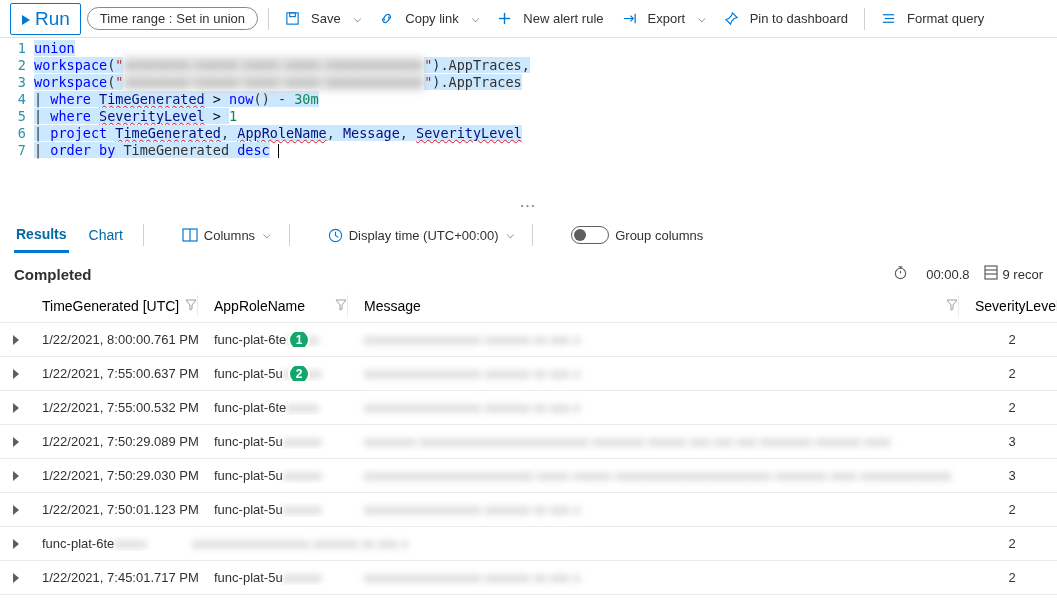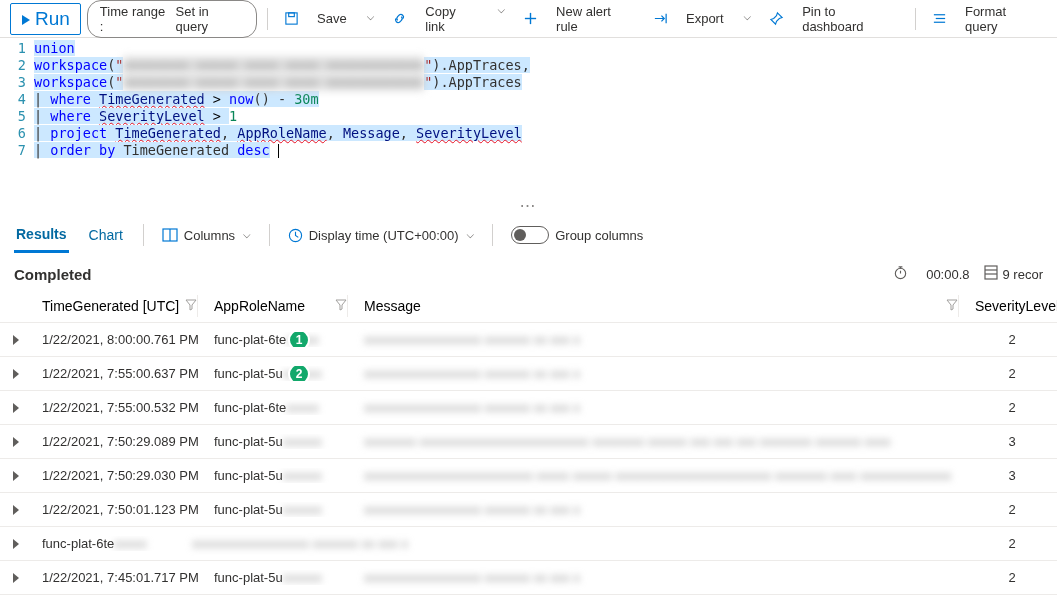--- a/index.html
+++ b/index.html
@@ -4,21 +4,21 @@
 <style>
   * { box-sizing: border-box; margin: 0; padding: 0; }
   body { font-family: "Segoe UI", Arial, sans-serif; font-size: 13px; color: #323130; background: #fff; width: 1057px; }
   
   
   .toolbar { display: flex; align-items: center; gap: 6px; padding: 4px 10px; border-bottom: 1px solid #e1dfdd; height: 38px; }
   .run-btn { display: flex; align-items: center; gap: 4px; background: #fff; border: 1px solid #0078d4; color: #0078d4; padding: 4px 10px; border-radius: 2px; font-size: 19px; cursor: pointer; }
   .run-btn svg { width: 10px; height: 10px; }
   .timerange { display: flex; align-items: center; gap: 4px; border: 1px solid #8a8886; border-radius: 14px; padding: 3px 12px; font-size: 13px; cursor: pointer; }
   .tb-divider { width: 1px; height: 22px; background: #d2d0ce; margin: 0 4px; }
-  .tb-item { display: flex; gap: 18px; padding: 4px 6px; color: #323130; font-size: 13px; cursor: pointer; }
+  .tb-item { display: flex; align-items: center; gap: 11px; padding: 4px 6px; color: #323130; font-size: 13px; cursor: pointer; }
   .tb-item .icon { color: #0078d4; display: flex; align-items: center; }
   .tb-item svg { width: 15px; height: 15px; }
   .chev { font-size: 10px; color: #605e5c; margin-left: 2px; }
   
   
   .editor { display: flex; font-family: Consolas, monospace; font-size: 13.5px; padding: 2px 0 10px 0; min-height: 150px; }
   .gutter { width: 34px; text-align: right; color: #2b91af; padding-right: 8px; line-height: 17px; user-select: none; }
   .code { flex: 1; line-height: 17px; white-space: pre; }
   .sel { background: #cce8ff; }
   .kw { color: #0000ff; }
@@ -30,21 +30,21 @@
   .wavy { text-decoration: underline wavy #e81123; text-decoration-thickness: 1px; }
   .cursor { display:inline-block; width:1px; height:14px; background:#000; vertical-align:middle; }
   .blur-span { filter: blur(4px); color: #888; background:#ddd; }
   
   .dots { text-align:center; color:#8a8886; font-size:16px; letter-spacing:2px; padding: 8px 0 0 0;}
   
   
   .res-toolbar { display:flex; align-items:center; gap:18px; padding: 4px 14px; border-bottom: none; height:40px;}
   .tab { padding: 8px 2px; font-size:14px; cursor:pointer; color:#0369a1; }
   .tab.active { border-bottom: 3px solid #0078d4; font-weight:600; }
-  .res-item { display:flex; align-items:center; gap:6px; font-size:13px; cursor:pointer; }
+  .res-item { display:flex; align-items:center; gap:6px; font-size:13px; cursor:pointer;margin-left:20px; }
   .res-item .icon { color:#0078d4; display:flex; }
   .toggle { width:38px; height:18px; border:1px solid #605e5c; border-radius:10px; position:relative; }
   .toggle::after { content:""; position:absolute; width:12px; height:12px; background:#605e5c; border-radius:50%; top:2px; left:2px; }
   
   
   .status-row { display:flex; align-items:center; justify-content:space-between; padding: 10px 14px 6px 14px; }
   .status-row .right { display:flex; align-items:center; gap:14px; font-size:13px; color:#323130;}
   
   
   .table { width:100%; }
@@ -69,21 +69,21 @@
 
 <div class="toolbar">
   <button class="run-btn">
     <span class="icon"><svg viewBox="0 0 10 10">
           <polygon points="1,0 9,5 1,10" fill="#0078d4"></polygon>
         </svg></span>
     <span>Run</span>
   </button>
   <div class="timerange">
     <span>Time range :</span>
-    <span>Set in query</span>
+    <span>Set in union</span>
   </div>
   <div class="tb-divider"></div>
   <div class="tb-item">
     <span class="icon">
         <svg viewBox="0 0 16 16" fill="none" stroke="#0078d4" stroke-width="1.2">
           <rect x="2" y="2" width="12" height="12"></rect>
           <rect x="5" y="2" width="6" height="4"></rect>
         </svg>
       </span>
     <span>Save</span>

